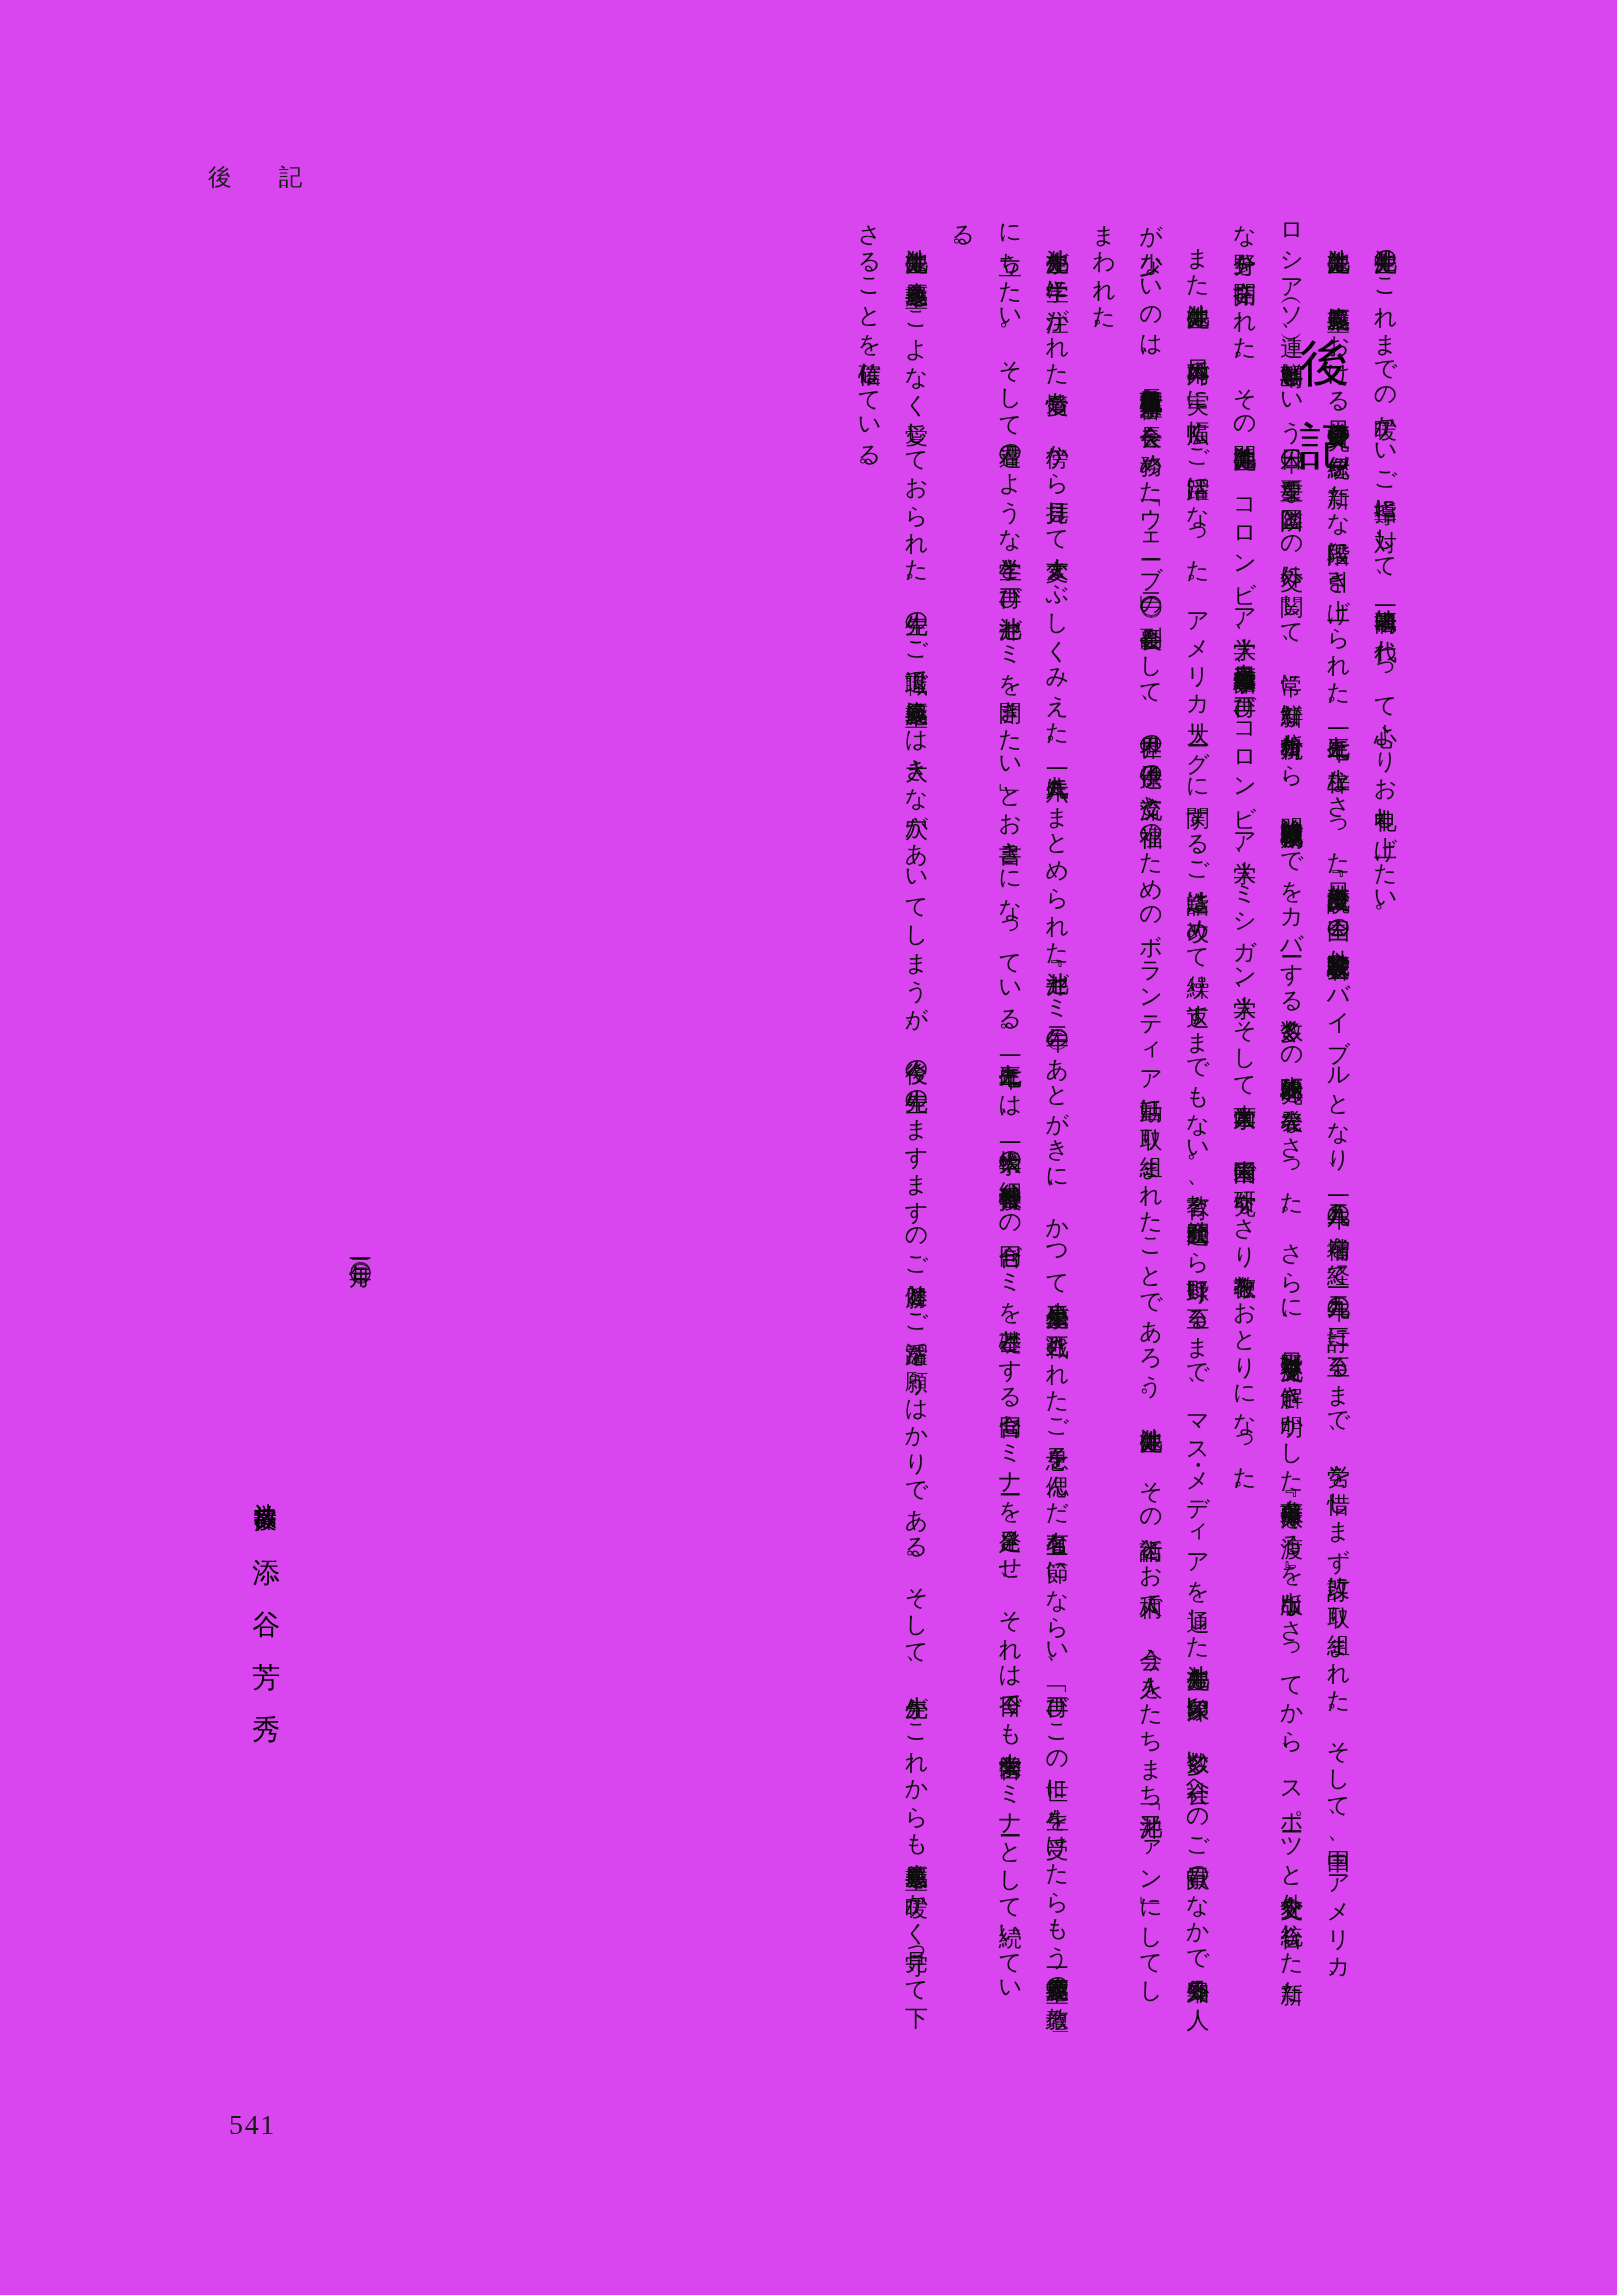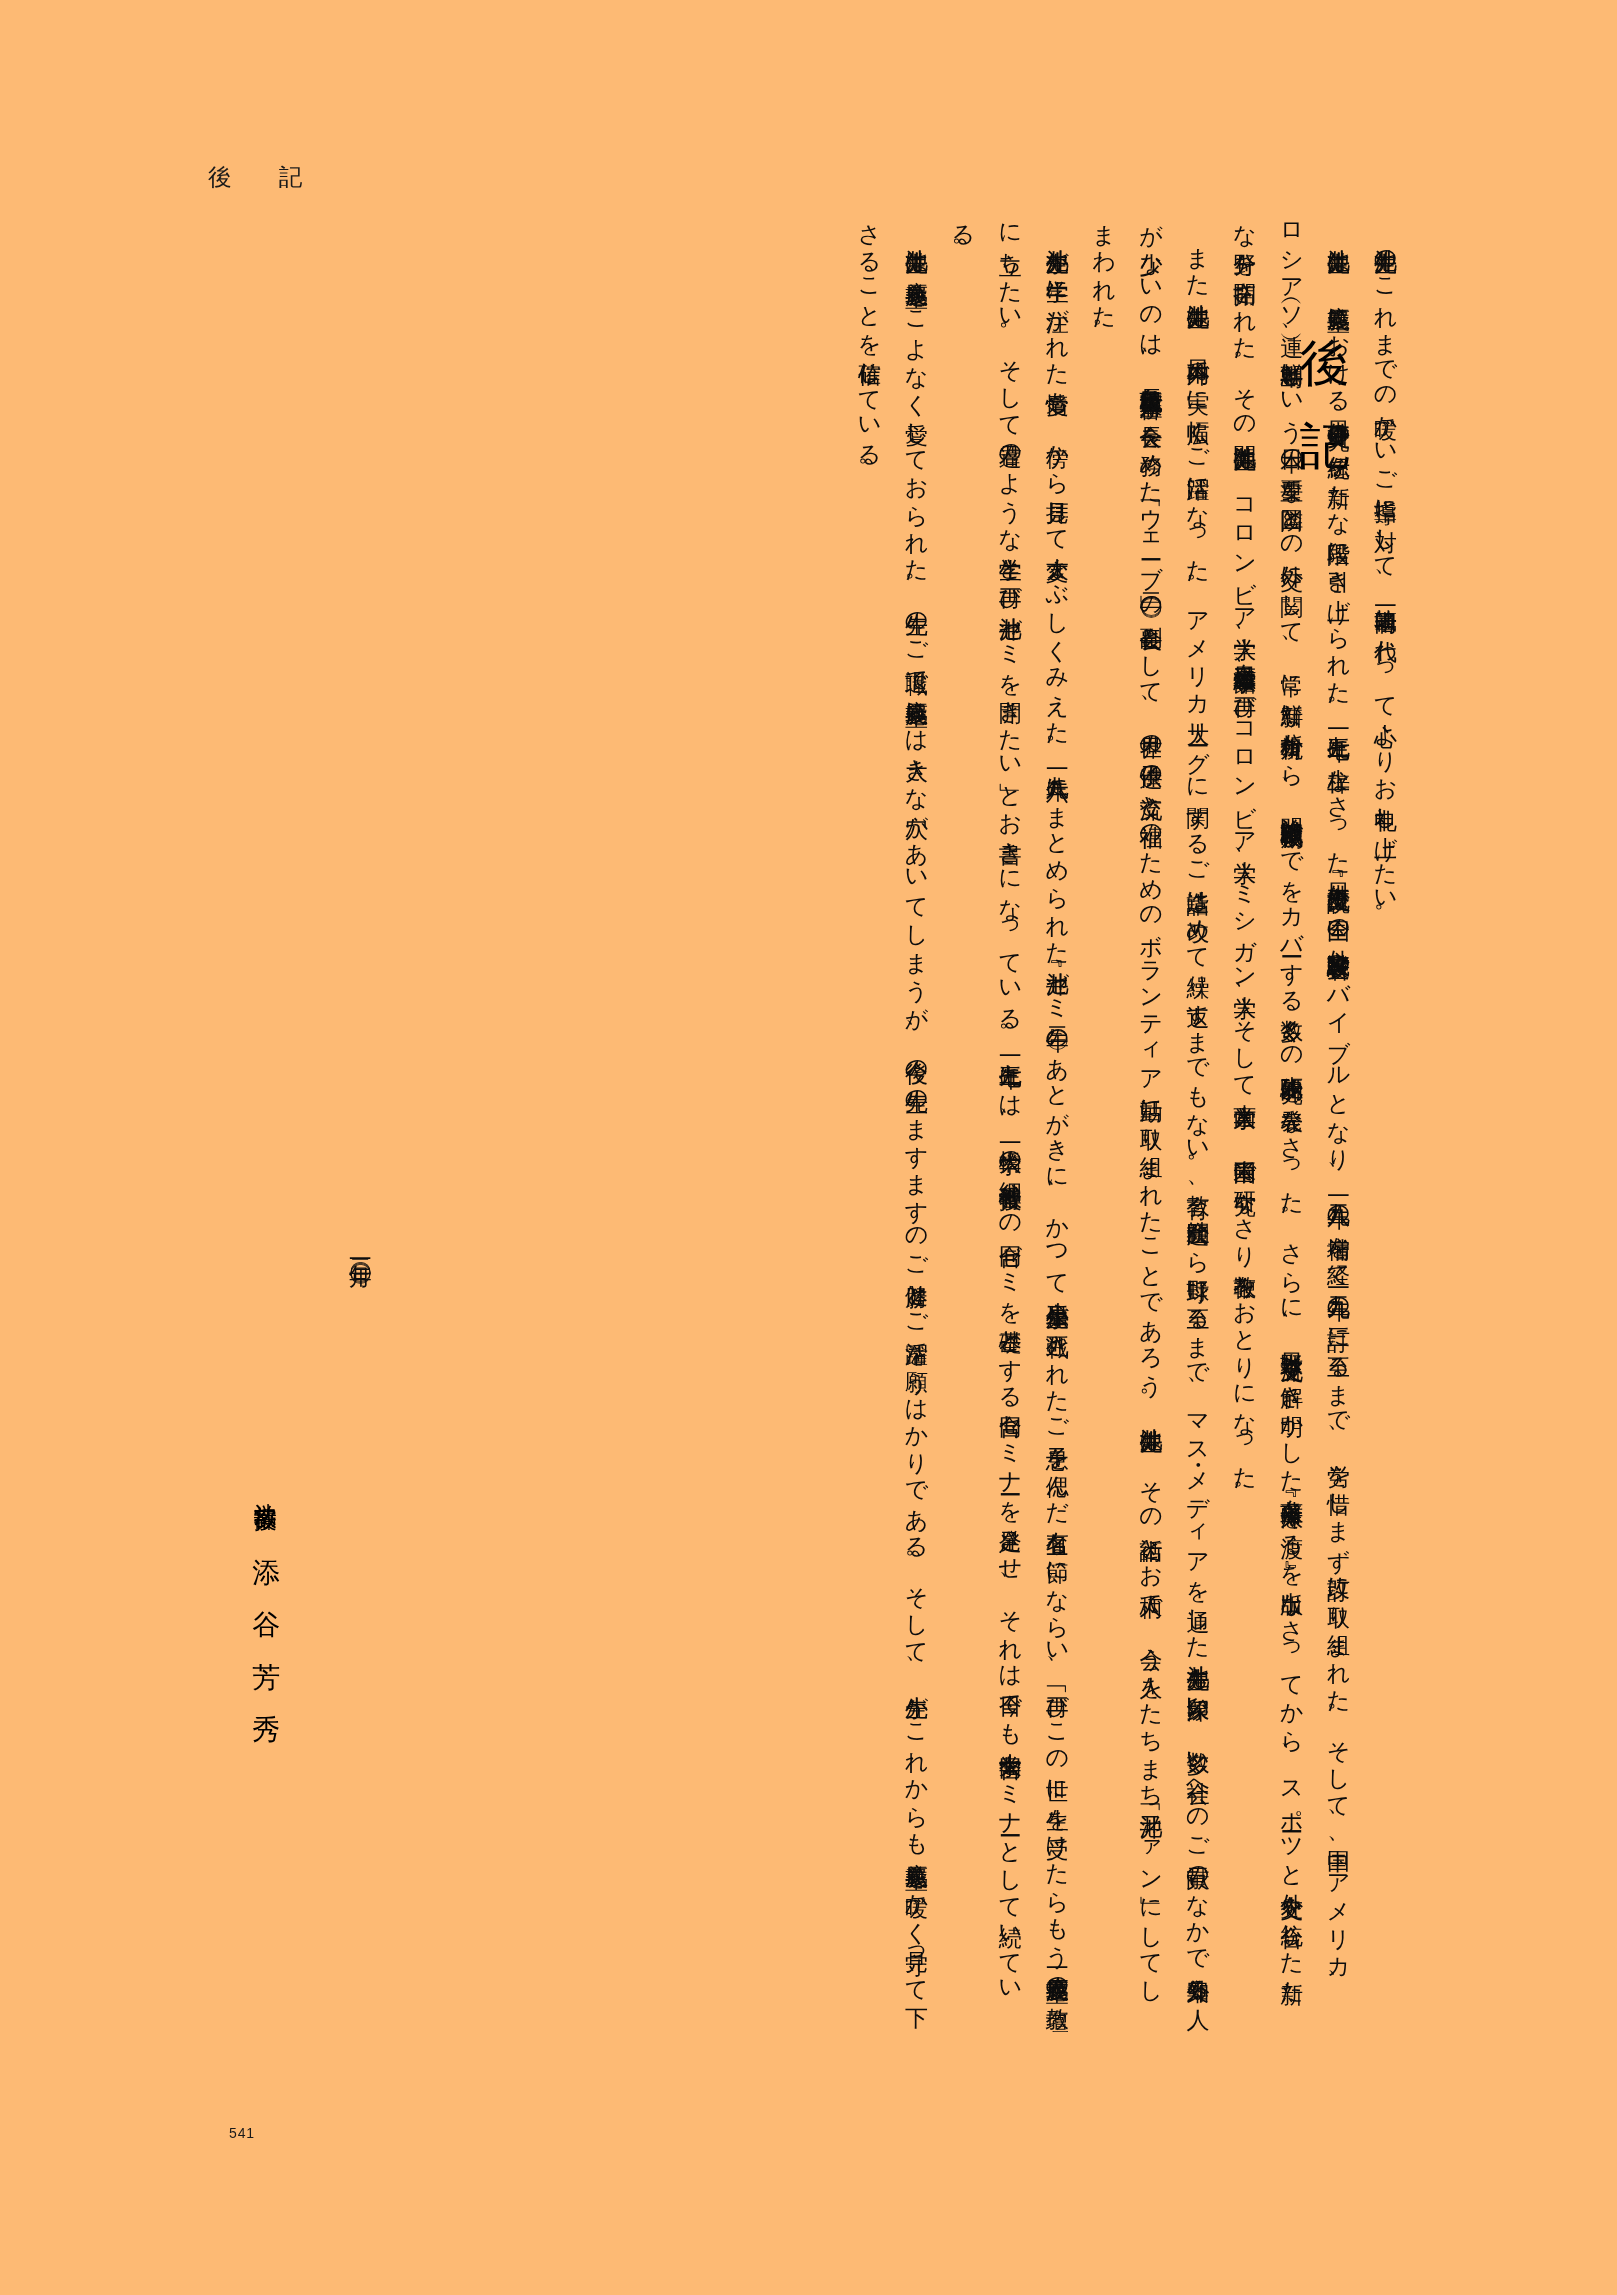--- a/index.html
+++ b/index.html
@@ -10,21 +10,21 @@
   body {
     width: 1617px;
     height: 2295px;
     position: relative;
     font-family: "DejaVu Serif", "Liberation Serif", serif;
     color: #111111;
   }
   .page {
     position: absolute;
     inset: 0;
-    background: #fdba74;
+    background: #d946ef;
   }
   
   .running-head {
     position: absolute;
     top: 161px;
     left: 208px;
     font-size: 23.6px;
     letter-spacing: 0.5em;
     color: #1a1a1a;
   }
@@ -86,24 +86,24 @@
   }
   .sign-name .role {
     font-size: 23px;
     letter-spacing: 0.06em;
   }
   
   .folio {
     position: absolute;
     bottom: 154px;
     left: 229px;
-    font-size: 14px;
+    font-size: 28px;
     letter-spacing: 0.06em;
     color: #1a1a1a;
-    font-family: Liberation Sans, sans-serif;
+    font-family: Liberation Serif, serif;
   }
 </style>
 </head>
 <body>
 
 <div class="page">
 
   <div class="running-head">後　記</div>
 
   <div class="chapter-title">後　記</div>

